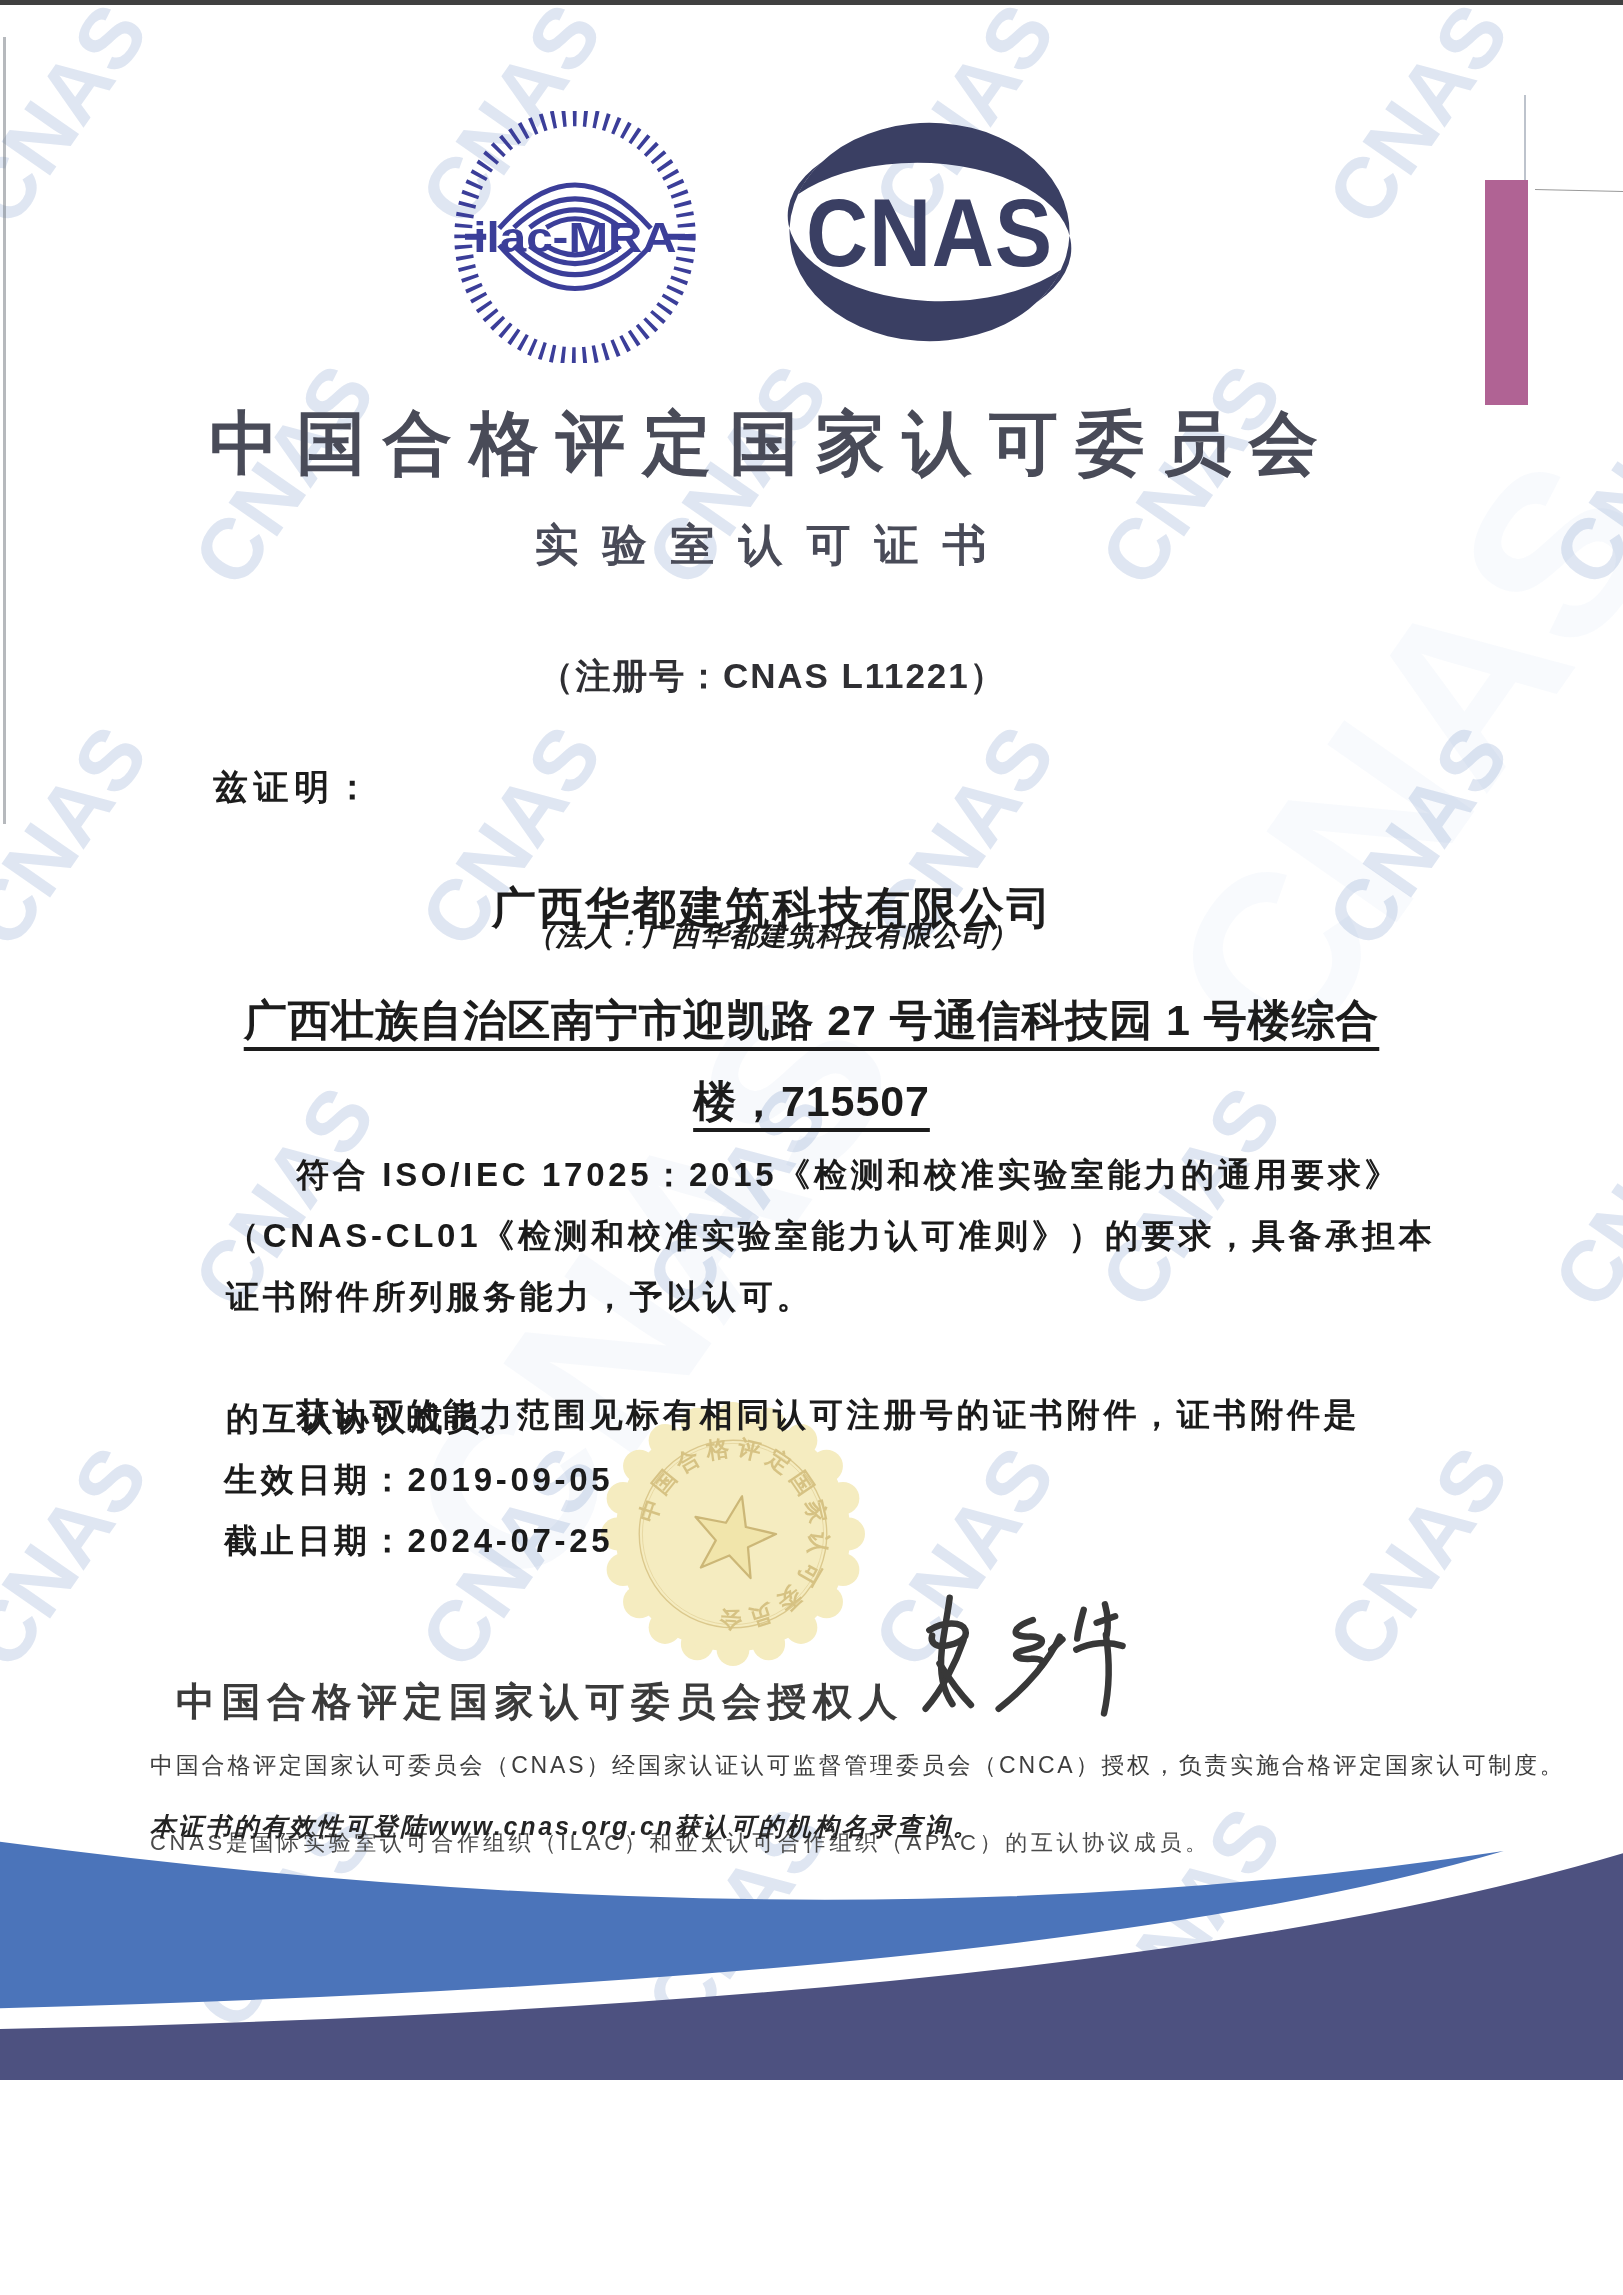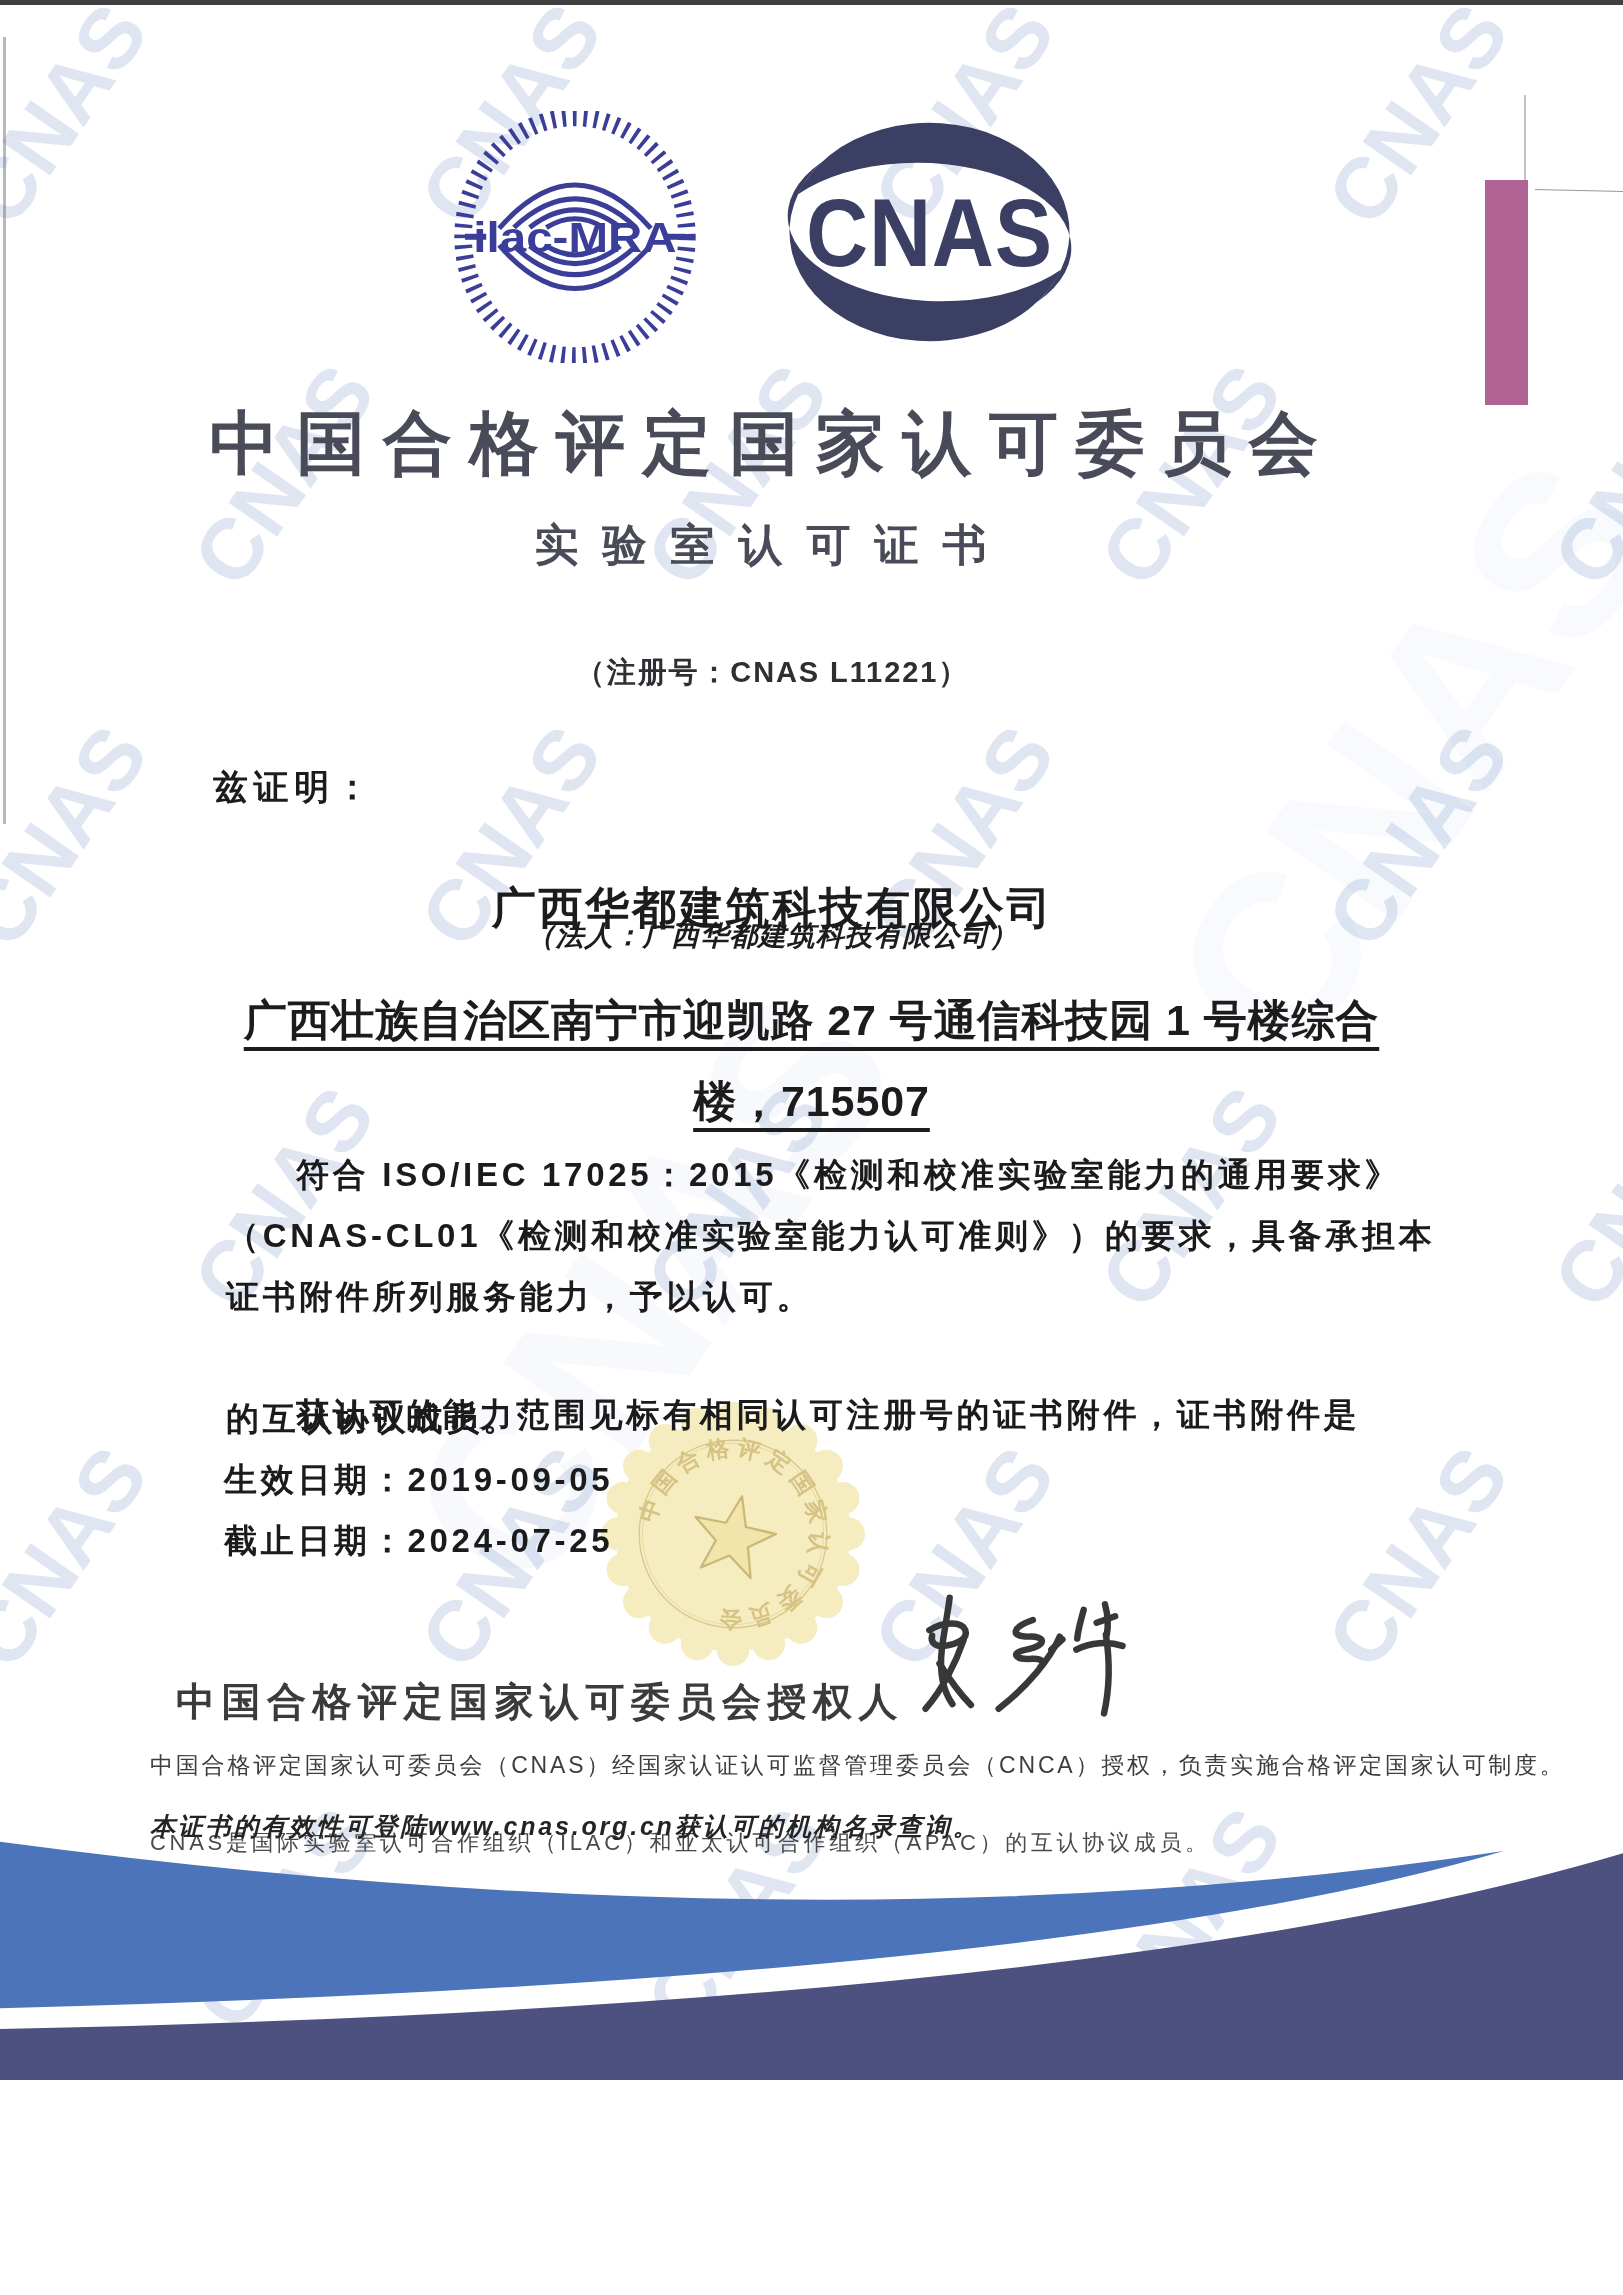--- a/index.html
+++ b/index.html
@@ -17,21 +17,21 @@
   .scan-vline-right{left:1524px; top:95px; width:1.9px; height:87px; background:#b6bcc6; opacity:.9;}
   .scan-squiggle{left:1535px; top:190px; width:89px; height:1.4px; background:#555; opacity:.6; transform:rotate(1.2deg);}
   .page-edge{left:0; top:2078px; width:1623px; height:2.3px; background:#9a9a9a; opacity:.45;}
 
   .pink-bar{left:1485px; top:180px; width:43px; height:225px; background:#b06394;}
 
   .wm{position:absolute; font-weight:700; transform:rotate(-55deg); color:rgba(140,165,210,0.28); z-index:0; white-space:nowrap;}
 
   .title1{top:398px; font-size:69px; font-weight:900; letter-spacing:17.6px; color:#494b58; z-index:3;}
   .title2{top:516px; font-size:44px; font-weight:900; letter-spacing:24px; color:#494b58; z-index:3;}
-  .regline{top:653px; font-size:29px; font-weight:600; letter-spacing:1.9px; color:#2f2f33; z-index:3;}
+  .regline{top:653px; font-size:35px; font-weight:600; letter-spacing:1.9px; color:#2f2f33; z-index:3;}
 
   .certify{left:213px; top:764px; font-size:35px; font-weight:800; letter-spacing:5.6px; z-index:3;}
   .company{top:831px; font-size:44px; font-weight:900; letter-spacing:2.8px; z-index:3;margin-top:48px;}
   .legal{top:917px; font-size:28px; font-weight:700; font-style:italic; letter-spacing:0.9px; z-index:3;}
   .addr{left:39px; width:1545px; text-align:center; font-size:43px; font-weight:800; letter-spacing:0.9px;
         text-decoration:underline; text-decoration-thickness:4.2px; text-underline-offset:12px; z-index:3;}
   .addr1{top:992px;}
   .addr2{top:1073px;}
 
   .bline{font-size:33px; font-weight:700; letter-spacing:3.7px; color:#1b1b1b; z-index:3; line-height:33px;}

